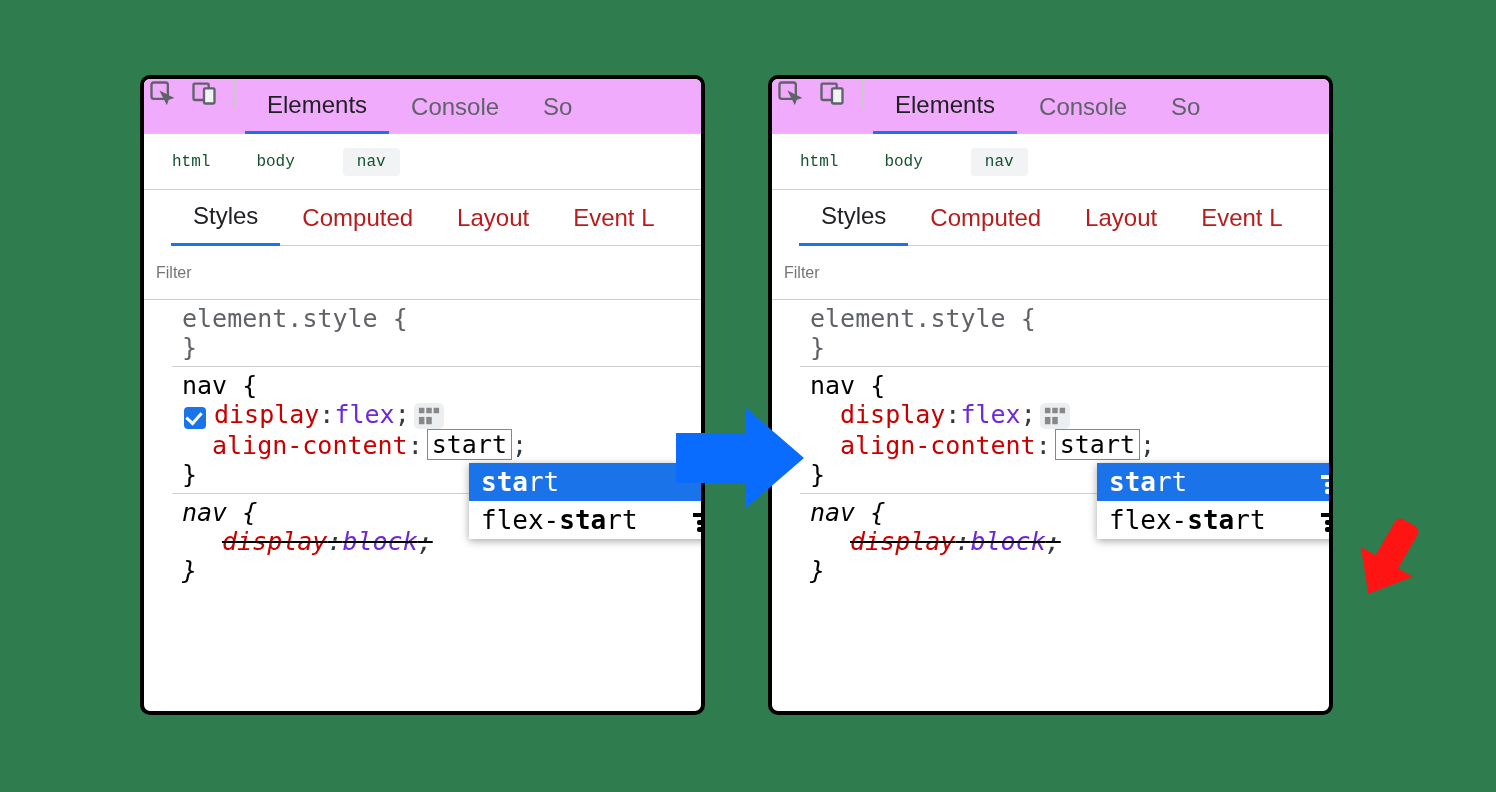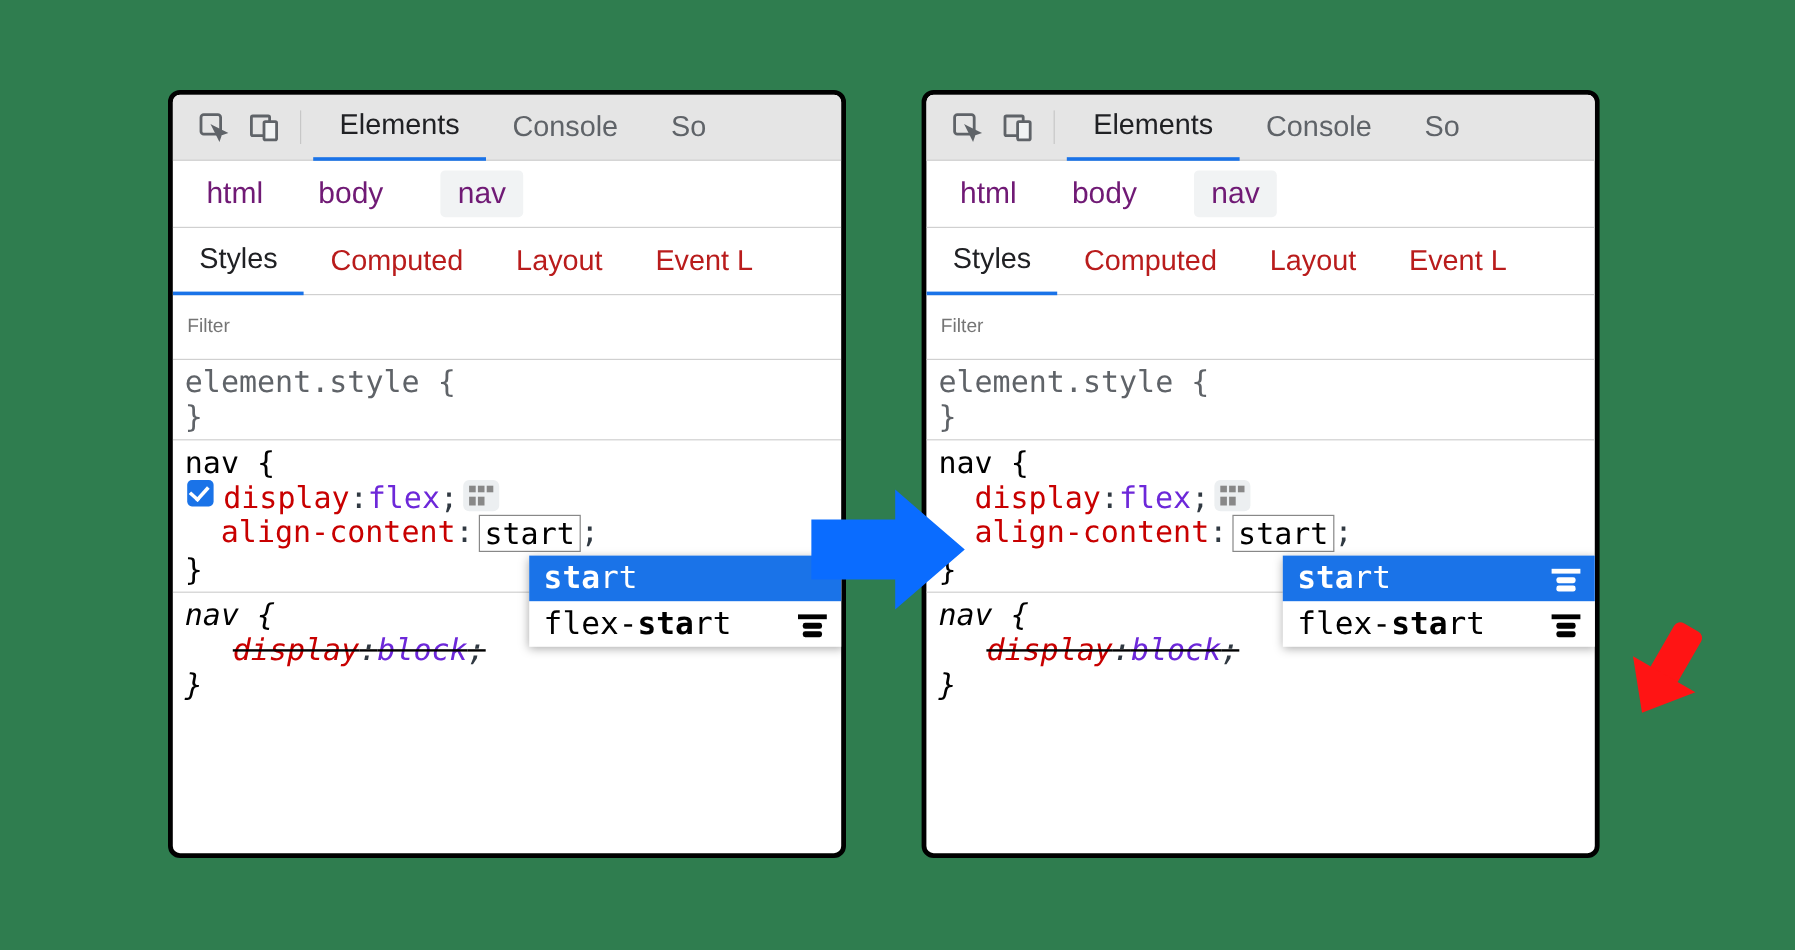--- a/index.html
+++ b/index.html
@@ -15,51 +15,51 @@
     background: #fff;
     border: 4px solid #000;
     border-radius: 10px;
     overflow: hidden;
   }
   .panel.left  { left: 140px;  top: 75px; width: 565px; height: 640px; }
   .panel.right { left: 768px; top: 75px; width: 565px; height: 640px; }
 
   
   .toolbar {
-    background: #e5e5e5;
+    background: #f0abfc;
     height: 55px;
     display: flex;
-    align-items: center;
-    padding: 0 20px;
+    align-items: flex-start;
+    padding: 0 4px;
     border-bottom: 1px solid #d0d0d0;
   }
   .tb-icon { width: 28px; height: 28px; display:flex; align-items:center; justify-content:center; margin-right: 14px; color:#5f6368; }
   .tb-divider { width:1px; height:28px; background:#c7c7c7; margin:0 10px 0 2px; }
   .tb-tab { font-size: 24px; color:#5f6368; padding: 0 22px; height:55px; display:flex; align-items:center; cursor:pointer; }
   .tb-tab.active { color:#202124; border-bottom: 3px solid #1a73e8; }
 
   
   .crumbs { display:flex; align-items:center; height:56px; padding:0 14px; border-bottom:1px solid #d0d0d0; gap:18px; }
-  .crumb { font-size:25px; color:#701a75; padding:5px 14px; border-radius:4px; }
+  .crumb { font-size:16px; color:#14532d; padding:5px 14px; border-radius:4px;font-family:Liberation Mono, monospace; }
   .crumb.sel { background:#f1f3f4;margin-left:16px; }
 
   
-  .subtabs { display:flex; align-items:center; height:56px; border-bottom:1px solid #d0d0d0; }
+  .subtabs { display:flex; align-items:center; height:56px; border-bottom:1px solid #d0d0d0;margin-left:27px; }
   .subtab { font-size:24px; color:#b91c1c; padding:0 22px; height:56px; display:flex; align-items:center; cursor:pointer; }
   .subtab.active { color:#202124; border-bottom:3px solid #1a73e8; }
 
   
   .filterbox { height:54px; border-bottom:1px solid #d0d0d0; display:flex; align-items:center; padding:0 12px; }
   .filterbox input { border:none; outline:none; font-size:16px; color:#5f6368; width:100%; }
 
   
   .code { font-family: ui-monospace, Menlo, Consolas, monospace; font-size:25px; padding:6px 0; }
-  .rule { border-bottom:1px solid #d0d0d0; padding:4px 10px 4px 10px; }
+  .rule { border-bottom:1px solid #d0d0d0; padding:4px 10px 4px 10px;margin-left:28px; }
   .gray { color:#5f6368; }
-  .decl { display:flex; align-items:flex-start; flex-wrap:wrap; }
+  .decl { display:flex; align-items:flex-end; flex-wrap:wrap; }
   .cb { width:22px; height:22px; border-radius:4px; background:#1a73e8; margin:0 8px 0 2px; position:relative; flex-shrink:0; }
   .cb::after { content:""; position:absolute; left:5px; top:2px; width:7px; height:12px; border:solid #fff; border-width:0 3px 3px 0; transform:rotate(42deg); }
   .cb-spacer { width:30px; flex-shrink:0; }
   .propname { color:#c80000; }
   .propval  { color:#6d28d9; }
   .punct    { color:#303942; }
   .valbox { background:#fff; border:1px solid #888; padding:0 4px; margin-left:4px; }
   .flexbadge { display:inline-flex; align-items:center; justify-content:center; width:30px; height:26px; background:#eceff1; border-radius:5px; margin:0 4px; vertical-align:middle; }
   .flexbadge svg { width:22px; height:20px; }
   .italic { font-style: italic; }

